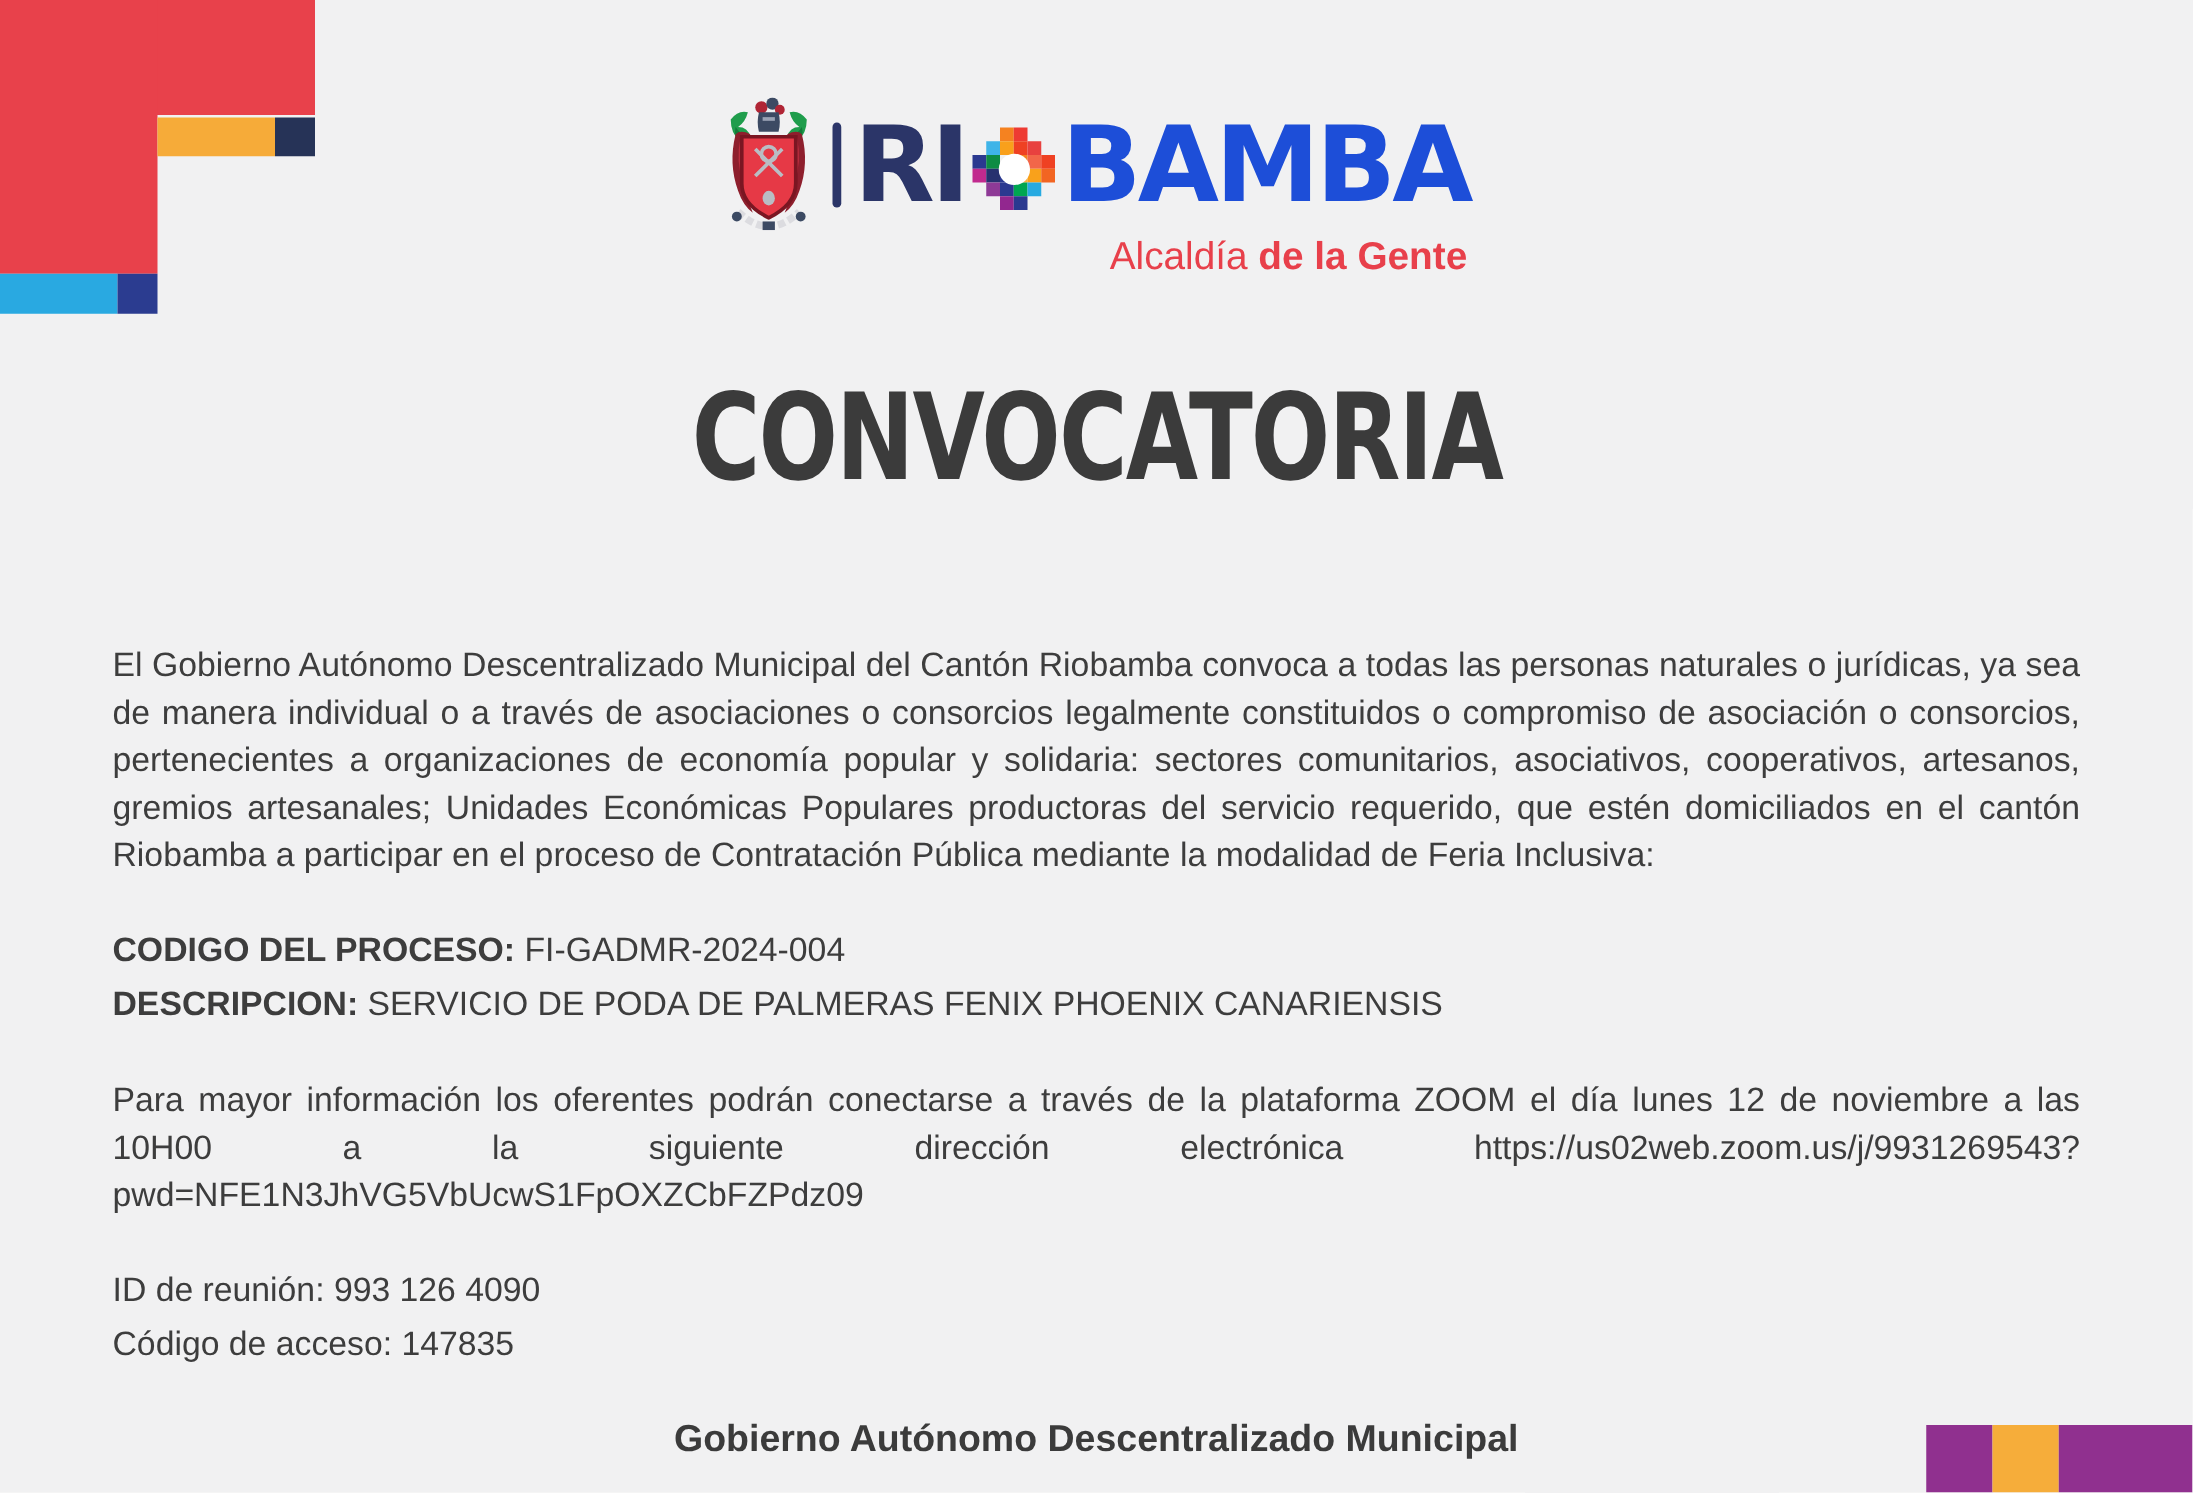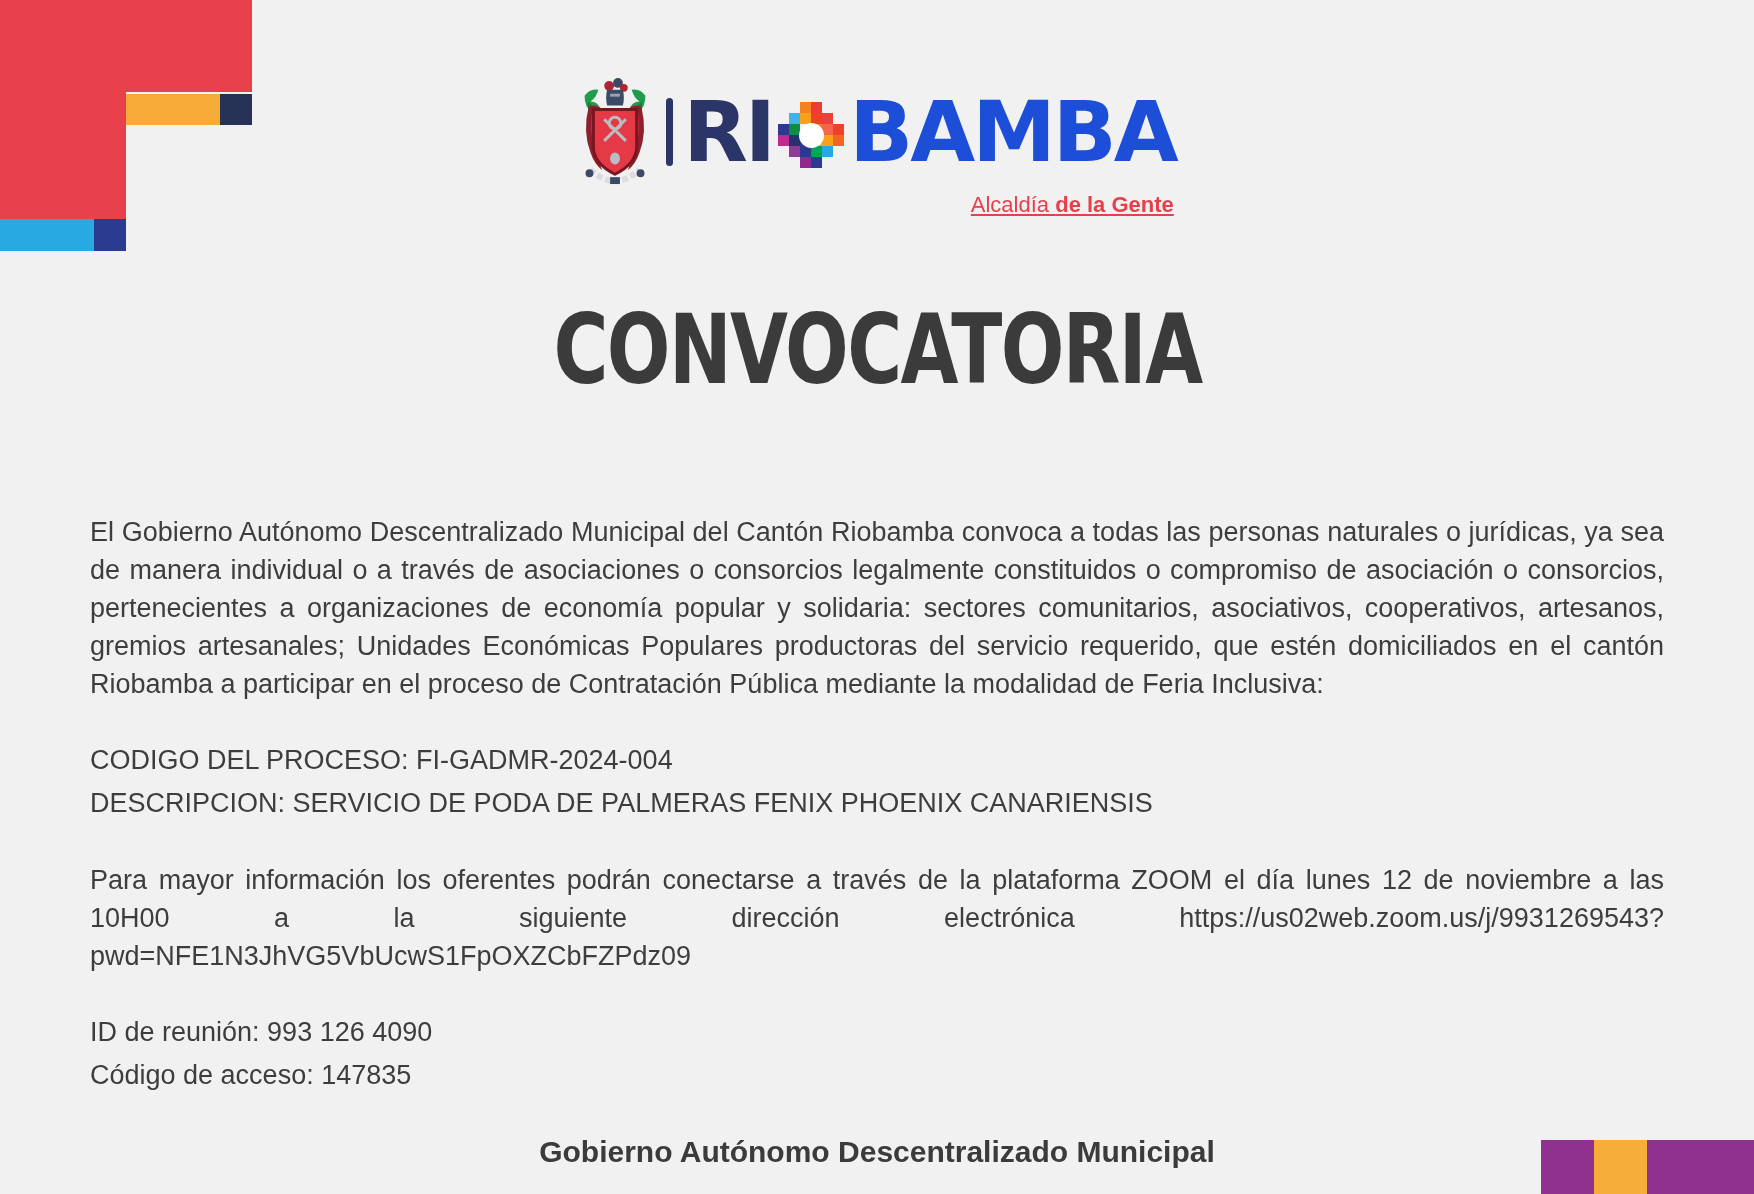--- a/index.html
+++ b/index.html
@@ -38,42 +38,42 @@
     position:relative;width:66px;height:66px;margin:6px 5px 0 5px;
     display:grid;grid-template-columns:repeat(6,11px);grid-auto-rows:11px;
   }
   .chakana-cell{width:11px;height:11px;}
   .chakana-circle{
     position:absolute;left:50%;top:50%;width:25px;height:25px;
     margin:-12.5px 0 0 -12.5px;border-radius:50%;background:#fff;
   }
   .tagline{
     margin-top:2px;padding-right:2px;
-    font-size:22px;line-height:34px;font-weight:normal;text-decoration:underline;
+    font-size:31px;line-height:34px;font-weight:normal;
   }
   .tagline b{font-weight:bold;}
   
   .title-wrap{text-align:center;margin-top:16px;}
   .title{
     display:inline-block;
     font-family:"DejaVu Sans",sans-serif;
     font-weight:bold;font-size:96px;line-height:96px;
     letter-spacing:-2px;color:#3b3b3b;
     transform:scaleX(0.78);transform-origin:center;
     white-space:nowrap;
   }
   
   .content{width:1574px;margin:50px auto 0 auto;font-size:27px;}
   .para{
     text-align:justify;line-height:38px;margin:0;
     overflow-wrap:anywhere;
   }
   .details{margin-top:36px;}
   .detail-line{line-height:43px;}
-  .detail-line b{font-weight:normal;text-align:right;}
+  .detail-line b{font-weight:bold;text-align:right;}
   .para2{margin-top:36px;}
   .meeting{margin-top:36px;}
   .meeting-line{line-height:43px;}
   .footer{
     margin-top:34px;text-align:center;
     font-weight:bold;font-size:30px;line-height:42px;color:#3b3b3b;
   }
 </style>
 </head>
 <body>

